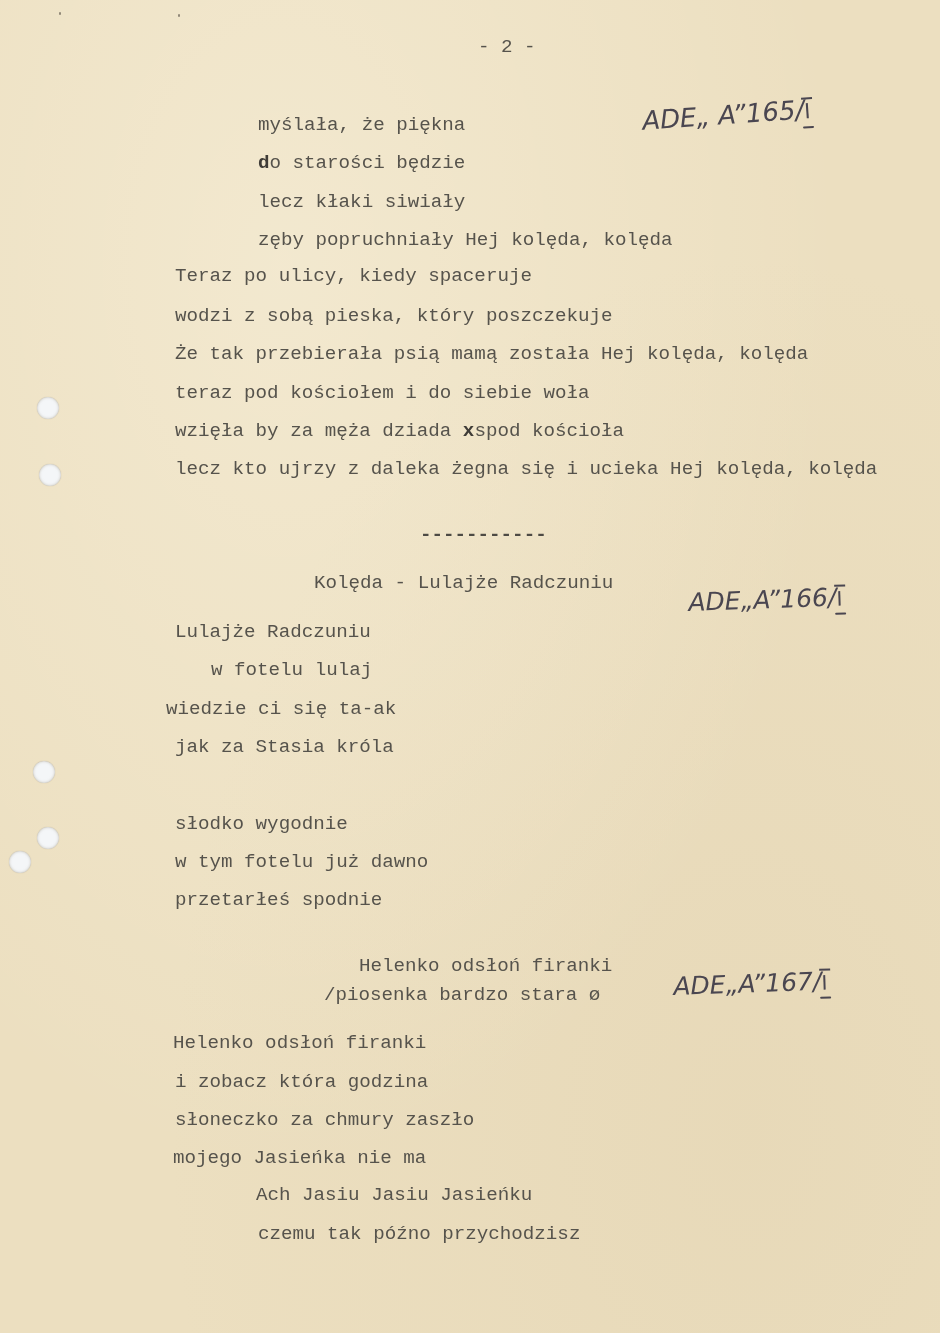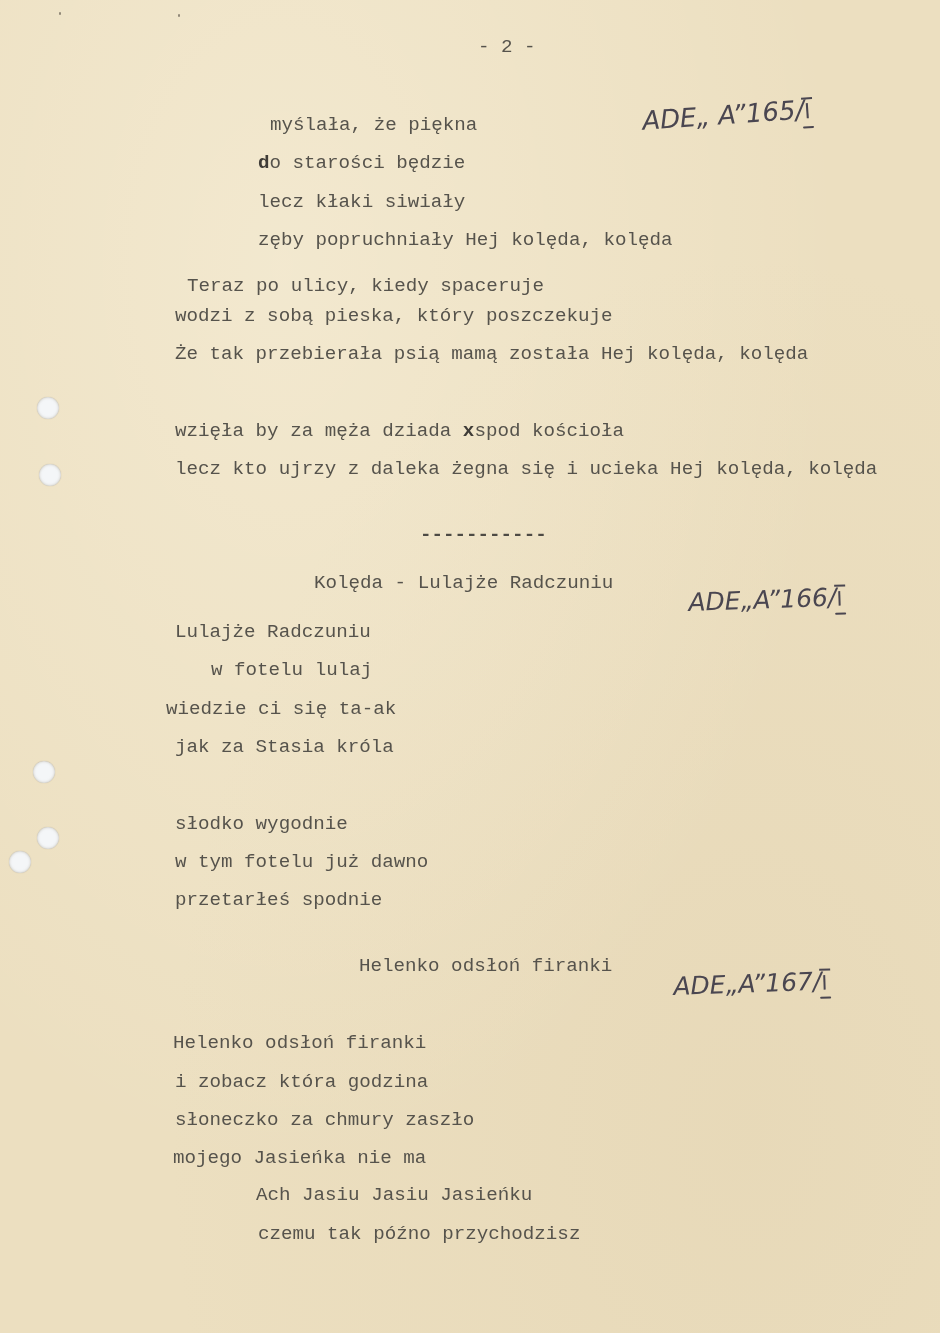--- a/index.html
+++ b/index.html
@@ -93,46 +93,48 @@
 
   <div class="speck" style="left:59px; top:12px;"></div>
   <div class="speck" style="left:178px; top:14px;"></div>
 
   <div class="typed" style="left:478px; top:38px;">- 2 -</div>
 
   <div class="hand" style="left:612px; top:84px; font-size:26px; transform: rotate(-4deg);">
     <span>ADE„ A”165/</span><span class="roman">I</span>
   </div>
 
-  <div class="typed" style="left:258px; top:116px;margin-left:12px;">myślała, że piękna</div>
+  <div class="typed" style="left:258px; top:116px;">myślała, że piękna</div>
   <div class="typed" style="left:258px; top:154px;"><span class="overstrike">d</span><span>o starości będzie</span></div>
   <div class="typed" style="left:258px; top:193px;">lecz kłaki siwiały</div>
   <div class="typed" style="left:258px; top:231px;">zęby popruchniały Hej kolęda, kolęda</div>
-  <div class="typed" style="left:175px; top:277px;margin-left:12px;">Teraz po ulicy, kiedy spaceruje</div>
+  <div class="typed" style="left:175px; top:267px;">Teraz po ulicy, kiedy spaceruje</div>
   <div class="typed" style="left:175px; top:307px;">wodzi z sobą pieska, który poszczekuje</div>
   <div class="typed" style="left:175px; top:345px;">Że tak przebierała psią mamą została Hej kolęda, kolęda</div>
+  <div class="typed" style="left:175px; top:384px;">teraz pod kościołem i do siebie woła</div>
   <div class="typed" style="left:175px; top:422px;text-align:right;"><span>wzięła by za męża dziada </span><span class="overstrike">x</span><span>spod kościoła</span></div>
   <div class="typed" style="left:175px; top:460px;">lecz kto ujrzy z daleka żegna się i ucieka Hej kolęda, kolęda</div>
 
   <div class="typed" style="left:420px; top:526px; font-weight:bold; color:#4d4a44;">-----------</div>
 
   <div class="typed" style="left:314px; top:574px;">Kolęda - Lulajże Radczuniu</div>
   <div class="hand" style="left:658px; top:566px; font-size:25px; transform: rotate(-2deg);">
     <span>ADE„A”166/</span><span class="roman">I</span>
   </div>
 
   <div class="typed" style="left:175px; top:623px;">Lulajże Radczuniu</div>
   <div class="typed" style="left:175px; top:661px;margin-left:36px;">w fotelu lulaj</div>
   <div class="typed" style="left:166px; top:700px;">wiedzie ci się ta-ak</div>
   <div class="typed" style="left:175px; top:738px;">jak za Stasia króla</div>
   <div class="typed" style="left:175px; top:815px;">słodko wygodnie</div>
   <div class="typed" style="left:175px; top:853px;">w tym fotelu już dawno</div>
   <div class="typed" style="left:175px; top:891px;">przetarłeś spodnie</div>
 
   <div class="typed" style="left:359px; top:957px;">Helenko odsłoń firanki</div>
+  <div class="typed" style="left:324px; top:986px;">/piosenka bardzo stara ø</div>
   <div class="hand" style="left:643px; top:950px; font-size:25px; transform: rotate(-2deg);">
     <span>ADE„A”167/</span><span class="roman">I</span>
   </div>
 
   <div class="typed" style="left:173px; top:1034px;">Helenko odsłoń firanki</div>
   <div class="typed" style="left:175px; top:1073px;">i zobacz która godzina</div>
   <div class="typed" style="left:175px; top:1111px;">słoneczko za chmury zaszło</div>
   <div class="typed" style="left:173px; top:1149px;">mojego Jasieńka nie ma</div>
   <div class="typed" style="left:256px; top:1186px;">Ach Jasiu Jasiu Jasieńku</div>
   <div class="typed" style="left:258px; top:1225px;">czemu tak późno przychodzisz</div>

